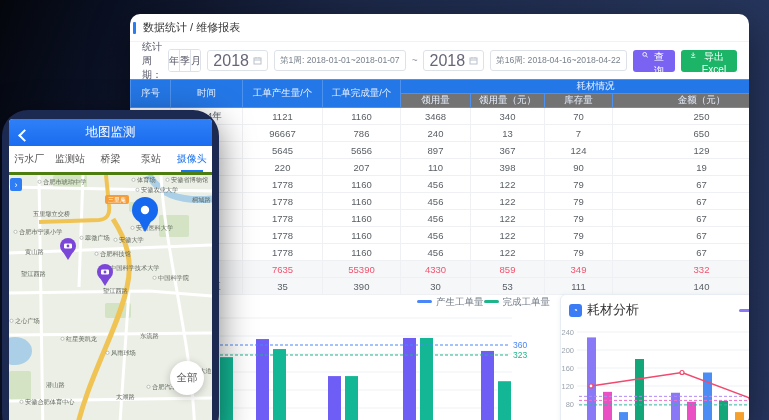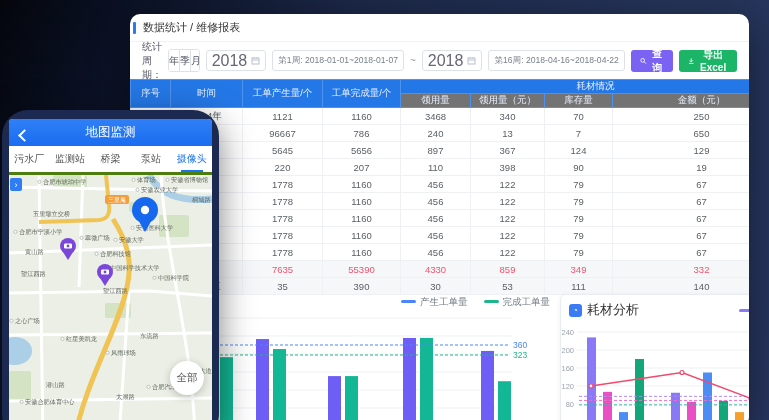--- a/index.html
+++ b/index.html
@@ -19,36 +19,36 @@
   .seg button{width:24px;height:21px;border:none;border-right:1px solid #dde2e8;background:#fff;
     color:#556;font-size:10px;cursor:pointer;padding:0;font-family:inherit;}
   .seg button:last-child{border-right:none;}
   .seg button.active{background:#1b7af2;color:#fff;}
   .selectbox,.inputbox{height:19px;border:1px solid #dde2e8;border-radius:3px;background:#fff;
     display:flex;align-items:center;gap:4px;padding:0 5px;color:#667;white-space:nowrap;}
   .selectbox{font-size:16px;}
   .inputbox{font-size:8.6px;color:#78818c;}
   .tilde{color:#99a;}
   .btn{height:22px;border:none;border-radius:3px;color:#fff;font-size:10px;display:flex;
-    align-items:center;gap:4px;padding:0 9px;cursor:pointer;font-family:inherit;font-weight:bold;}
+    gap:4px;padding:0 9px;cursor:pointer;font-family:inherit;}
   .btn-query{background:#7a63f2;}
   .btn-export{background:#1cb567;}
 
   .table-wrap{width:619px;overflow:hidden;}
   table.rpt{border-collapse:collapse;table-layout:fixed;width:660px;font-size:9.5px;}
   table.rpt th{background:#2477e6;color:#e9f1ff;font-weight:normal;border:1px solid #4d92ee;
     height:12px;padding:0;font-size:9.5px;}
   table.rpt tr.subhead th{background:#737373;text-align:center;}
   table.rpt td{border:1px solid #eef0f3;height:16px;padding:0;text-align:center;color:#5a6066;}
   table.rpt tr.total td{background:#f6f7f9;color:#f2536e;}
   table.rpt tr.avg td{background:#f6f7f9;color:#5a6066;}
   table.rpt tr.total td.rowlab{color:#f2536e;}
 
   .left-chart{position:absolute;left:86px;top:281px;width:334px;height:131px;}
-  .lc-legend{display:flex;justify-content:flex-end;gap:16px;align-items:center;height:14px;
+  .lc-legend{display:flex;justify-content:flex-end;align-items:center;height:14px;
     font-size:9.5px;color:#707a85;}
   .sw{width:15px;height:3px;border-radius:2px;display:inline-block;margin-right:4px;vertical-align:middle;}
   .left-chart svg,.right-chart svg{display:block;}
   svg text{font-family:"Liberation Sans","DejaVu Sans",sans-serif;}
 
   .right-chart{position:absolute;left:430px;top:280px;width:200px;height:132px;background:#fff;
     border:1px solid #e8edf3;border-radius:6px;box-shadow:0 1px 5px rgba(30,50,90,.07);}
   .rc-head{display:flex;align-items:center;gap:5px;padding:6px 8px 2px 8px;}
   .rc-icon{width:13px;height:13px;border-radius:3px;background:#3b7cf5;color:#fff;font-size:8px;
     display:flex;align-items:center;justify-content:center;}

